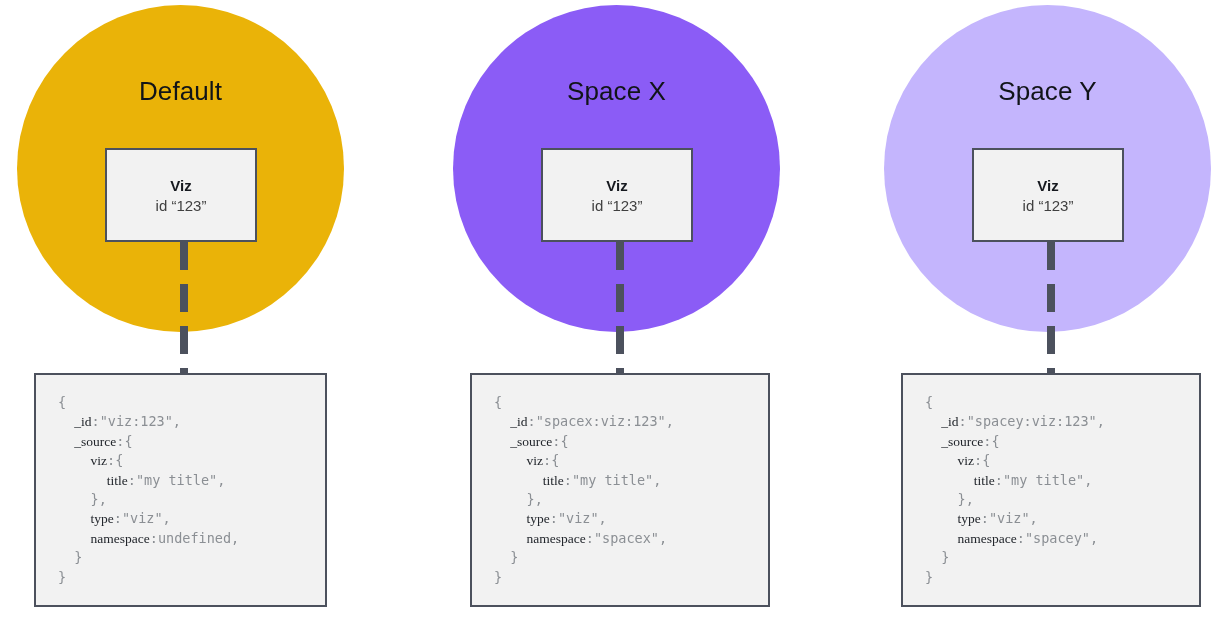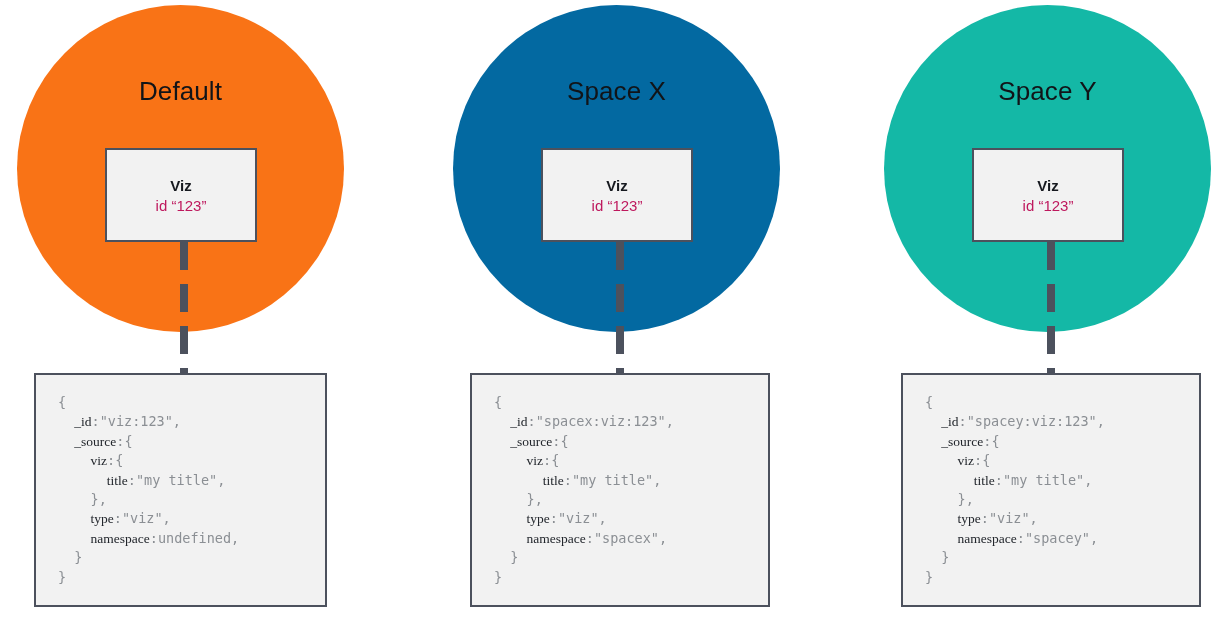--- a/index.html
+++ b/index.html
@@ -78,21 +78,21 @@
   .viz-title {
     font-size: 15px;
     font-weight: bold;
     color: #16191f;
     line-height: 19px;
     margin-bottom: 1px;
   }
   .viz-sub {
     font-size: 15px;
     font-weight: 400;
-    color: #be185d;
+    color: #404040;
     line-height: 19px;
   }
 
   
   .connector {
     position: absolute;
     left: 209px;
     top: 242px;
     width: 8px;
     height: 131px;
@@ -143,59 +143,59 @@
     color: #8b8f94;
   }
   .code .ln { display: block; }
 </style>
 </head>
 <body>
 
 <div class="stage">
 
   <div class="group g0">
-    <div class="circle" style="background: #f97316;">
+    <div class="circle" style="background: #eab308;">
       <div class="circle-title">Default</div>
     </div>
     <div class="viz-box">
       <div class="viz-title">Viz</div>
       <div class="viz-sub">id “123”</div>
     </div>
     <div class="connector">
       <span class="dash d1"></span>
       <span class="dash d2"></span>
       <span class="dash d3"></span>
       <span class="dash d4"></span>
     </div>
     <div class="json-box">
       <div class="code"><span class="ln"><span class="p">{</span></span><span class="ln">  <span class="k">_id</span><span class="p">:</span><span class="v">"viz:123"</span><span class="p">,</span></span><span class="ln">  <span class="k">_source</span><span class="p">:{</span></span><span class="ln">    <span class="k">viz</span><span class="p">:{</span></span><span class="ln">      <span class="k">title</span><span class="p">:</span><span class="v">"my title"</span><span class="p">,</span></span><span class="ln">    <span class="p">},</span></span><span class="ln">    <span class="k">type</span><span class="p">:</span><span class="v">"viz"</span><span class="p">,</span></span><span class="ln">    <span class="k">namespace</span><span class="p">:</span><span class="v">undefined</span><span class="p">,</span></span><span class="ln">  <span class="p">}</span></span><span class="ln"><span class="p">}</span></span></div>
     </div>
   </div>
 
   <div class="group g1">
-    <div class="circle" style="background: #0369a1;">
+    <div class="circle" style="background: #8b5cf6;">
       <div class="circle-title">Space X</div>
     </div>
     <div class="viz-box">
       <div class="viz-title">Viz</div>
       <div class="viz-sub">id “123”</div>
     </div>
     <div class="connector">
       <span class="dash d1"></span>
       <span class="dash d2"></span>
       <span class="dash d3"></span>
       <span class="dash d4"></span>
     </div>
     <div class="json-box wide">
       <div class="code"><span class="ln"><span class="p">{</span></span><span class="ln">  <span class="k">_id</span><span class="p">:</span><span class="v">"spacex:viz:123"</span><span class="p">,</span></span><span class="ln">  <span class="k">_source</span><span class="p">:{</span></span><span class="ln">    <span class="k">viz</span><span class="p">:{</span></span><span class="ln">      <span class="k">title</span><span class="p">:</span><span class="v">"my title"</span><span class="p">,</span></span><span class="ln">    <span class="p">},</span></span><span class="ln">    <span class="k">type</span><span class="p">:</span><span class="v">"viz"</span><span class="p">,</span></span><span class="ln">    <span class="k">namespace</span><span class="p">:</span><span class="v">"spacex"</span><span class="p">,</span></span><span class="ln">  <span class="p">}</span></span><span class="ln"><span class="p">}</span></span></div>
     </div>
   </div>
 
   <div class="group g2">
-    <div class="circle" style="background: #14b8a6;">
+    <div class="circle" style="background: #c4b5fd;">
       <div class="circle-title">Space Y</div>
     </div>
     <div class="viz-box">
       <div class="viz-title">Viz</div>
       <div class="viz-sub">id “123”</div>
     </div>
     <div class="connector">
       <span class="dash d1"></span>
       <span class="dash d2"></span>
       <span class="dash d3"></span>

